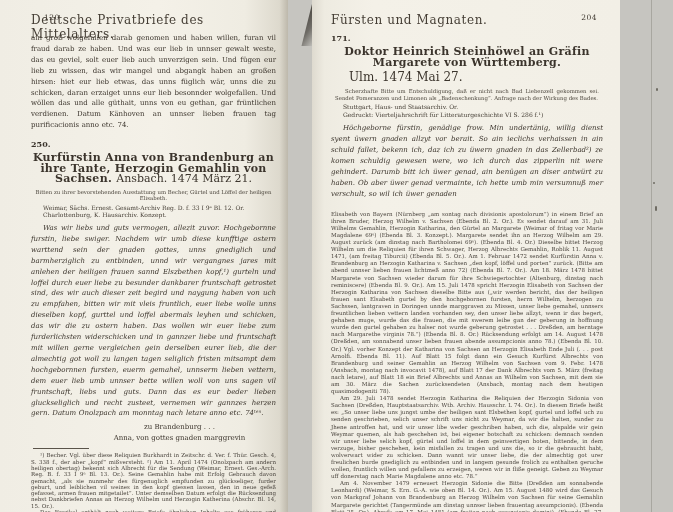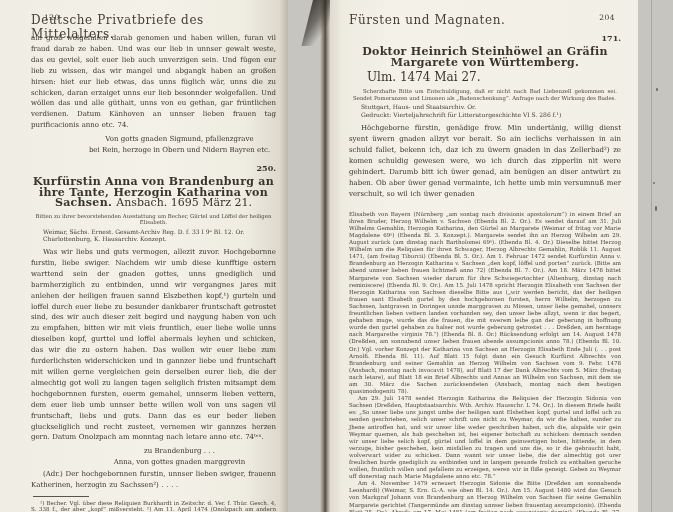--- a/index.html
+++ b/index.html
@@ -9,21 +9,21 @@
     font-family:"DejaVu Serif","Liberation Serif",serif;
     color:#3b342c;
     -webkit-font-smoothing:antialiased;
   }
   .page{position:absolute;top:0;bottom:0;overflow:hidden;}
   .page.left{
     left:0;width:288px;
     background:linear-gradient(to right,#f0ede4 0%,#f4f1e8 55%,#efece2 85%,#ddd9cd 97%,#bdb8ab 100%);
   }
   .page.right{
-    left:330px;width:308px;
+    left:312px;width:308px;
     background:linear-gradient(to right,#dedacf 0%,#eeebe1 4%,#f4f1e8 20%,#f2efe6 100%);
   }
   .gutter{
     position:absolute;left:320px;top:0;bottom:0;width:10px;
     background:linear-gradient(to right,#c9c5b9 0%,#827c6f 35%,#4e4a42 50%,#8b novo 0;)
   }
   
   .gutter{
     background:linear-gradient(to right,#c9c5b9 0%,#837d70 35%,#504b43 52%,#8f897c 70%,#d6d2c6 100%);
   }
@@ -44,24 +44,24 @@
   .pgnum{position:absolute;top:0;font-size:7.5px;letter-spacing:0.5px;}
   .pgnum.l{left:13px;}
   .pgnum.r{right:6px;}
   .runhead{display:block;text-align:left;font-size:12px;letter-spacing:0.6px;color:#453e35;}
 
   p,.block{margin:0;}
   .bodytext{
     font-size:7px;line-height:10.9px;text-align:justify;
     word-spacing:0.4px;color:#3b342c;
   }
-  .bodytext.indent{text-indent:12px;}
+  .bodytext.indent{text-indent:12px;font-style:italic;}
   .sig{ text-align:center;font-size:7px;line-height:10.5px;margin-top:3px; }
   .sig.shift{padding-left:52px;}
-  .letterno{text-align:right;font-weight:bold;font-size:8px;margin-top:8px;}
+  .letterno{text-align:left;font-weight:bold;font-size:8px;margin-top:8px;}
   .letterhead{
     text-align:center;font-weight:bold;font-size:11px;line-height:10.5px;
     margin-top:4px;letter-spacing:0.3px;
   }
   .letterhead .dateline{font-weight:normal;letter-spacing:0;}
   .dateline-row{font-size:12px;margin-top:2px;padding-left:18px;}
   .regest{
     font-size:5.4px;line-height:6.6px;color:#4a443b;margin-top:4px;
     text-align:center;padding:0 4px;
   }
@@ -83,45 +83,40 @@
 
   <div class="page left">
     <div class="inner">
       <div class="runhead-row">
         <span class="pgnum l">120</span>
         <span class="runhead">Deutsche Privatbriefe des Mittelalters.</span>
       </div>
 
       <p class="bodytext">ain groß wolgefallen darab genomen und haben willen, furan vil fraud darab ze haben. Und was eur lieb in unnser gewalt weste, das eu geviel, solt euer lieb auch unverzigen sein. Und fügen eur lieb zu wissen, das wir mangel und abgangk haben an großen hirsen: hiet eur lieb etwas, das unns füglich wär, unns die zu schicken, daran erzaiget unns eur lieb besonnder wolgefallen. Und wöllen das und alle güthait, unns von eu gethan, gar früntlichen verdienen. Datum Känhoven an unnser lieben frauen tag purificacionis anno etc. 74.</p>
 
-      <div class="sig shift">
-        <div>Von gotts gnaden Sigmund, pfallenzgrave</div>
-        <div>bei Rein, herzoge in Obern und Nidern Bayren etc.</div>
-      </div>
 
       <div class="letterno">250.</div>
 
       <div class="letterhead">
-        <span>Kurfürstin Anna von Brandenburg an ihre Tante, Herzogin Katharina von Sachsen.</span>
-        <span class="dateline">Ansbach. 1695 März 21.</span>
+        <span>Kurfürstin Anna von Brandenburg an ihre Tante, Herzogin Gemahlin von Sachsen.</span>
+        <span class="dateline">Ansbach. 1474 März 21.</span>
       </div>
 
       <div class="regest">Bitten zu ihrer bevorstehenden Ausstattung um Becher, Gürtel und Löffel der heiligen Elisabeth.</div>
 
       <div class="source">Weimar, Sächs. Ernest. Gesamt-Archiv Reg. D. f. 33 I 9ᵃ Bl. 12. Or.</div>
       <div class="source" style="margin-top:0;">Charlottenburg, K. Hausarchiv. Konzept.</div>
 
       <p class="bodytext indent" style="margin-top:4px;">Was wir liebs und guts vermogen, allezit zuvor. Hochgebornne furstin, liebe swiger. Nachdem wir umb diese kunfftige ostern warttend sein der gnaden gottes, unns gnediglich und barmherziglich zu entbinden, unnd wir vergangnes jares mit anlehen der heiligen frauen sannd Elszbethen kopf,¹) gurteln und loffel durch euer liebe zu besunder dankbarer fruntschaft getrostet sind, des wir auch dieser zeit begird und naygung haben von uch zu empfahen, bitten wir mit vleis fruntlich, euer liebe wolle unns dieselben kopf, gurttel und loffel abermals leyhen und schicken, das wir die zu ostern haben. Das wollen wir euer liebe zum furderlichsten widerschicken und in gannzer liebe und fruntschaft mit willen gerne vergleichen gein derselben eurer lieb, die der almechtig got woll zu langen tagen seliglich fristen mitsampt dem hochgebornnen fursten, euerm gemahel, unnserm lieben vettern, dem euer lieb umb unnser bette willen woll von uns sagen vil fruntschaft, liebs und guts. Dann das es eur beder lieben gluckseliglich und recht zusteet, vernemen wir gannzes herzen gern. Datum Onolzpach am monntag nach letare anno etc. 74ᵗᵉⁿ.</p>
 
       <div class="sig shift">
         <div>zu Brandenburg . . .</div>
         <div>Anna, von gottes gnaden marggrevin</div>
       </div>
 
-      <p class="bodytext indent" style="margin-top:2px;">(Adr.) Der hochgebornnen furstin, unnser lieben swiger, frauenn Katherinen, herzogin zu Sachssen²) . . . .</p>
 
       <div class="fnrule"></div>
       <div class="footnotes">
         <p class="ind">¹) Becher. Vgl. über diese Reliquien Burkhardt in Zeitschr. d. Ver. f. Thür. Gesch. 4, S. 338 f., der aber „kopf“ mißversteht. ²) Am 11. April 1474 (Onolzpach am andern heiligen obertag) bekennt sich Albrecht für die Sendung (Weimar, Ernest. Ges.-Arch. Reg. B. f. 33 I 9ᵃ Bl. 13. Or.). Seine Gemahlin habe mit Erfolg Gebrauch davon gemacht, „als sie nunmehr des fürgenuglich empfunden zu glückseliger, furder geburt, und leiblichen vil weines in den kopf giessen lassen, den in neue gefeß gefasset, armen frauen mitgetailet“. Unter demselben Datum erfolgt die Rücksendung nebst Dankbriefen Annas an Herzog Wilhelm und Herzogin Katherina (Abschr. Bl. 14, 15. Or.).</p>
         <p class="ind">Das Faszikel enthält noch weitere Briefe ähnlichen Inhalts aus früherer und späterer Zeit. So bittet um Elisabeths Gürtel am 18. Juli 1469 Herzogin Margarete von Sachsen für ihre Tochter</p>
       </div>
     </div>
   </div>
 
   <div class="gutter"></div>

